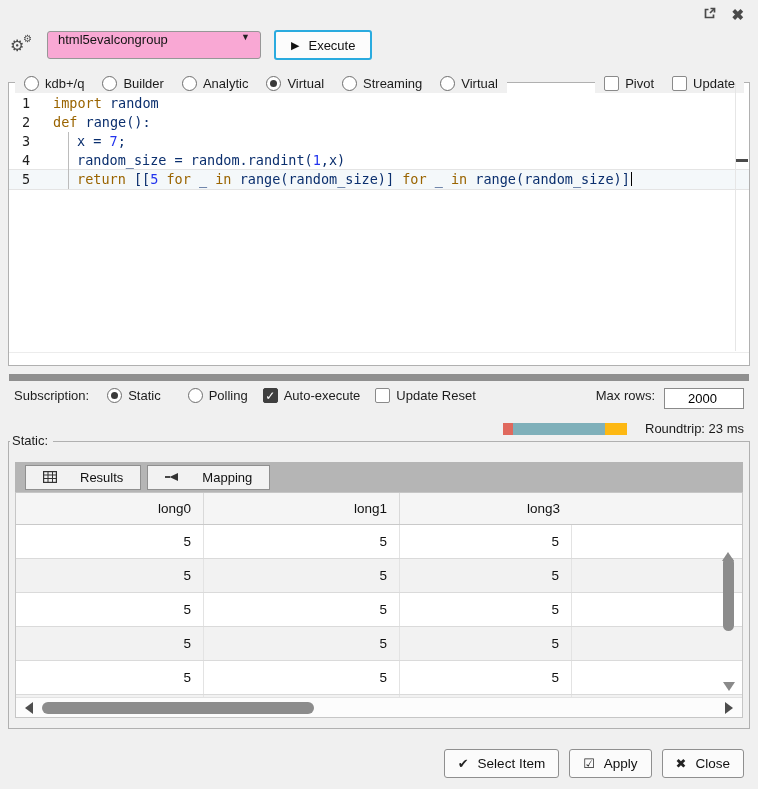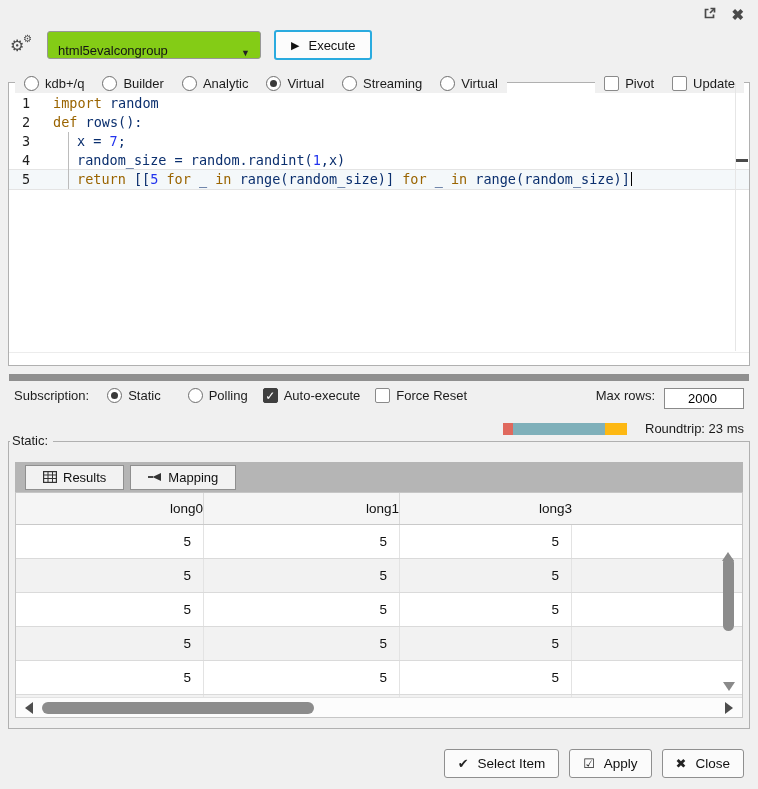--- a/index.html
+++ b/index.html
@@ -15,22 +15,22 @@
   
   .titlebar { height: 26px; position: relative; }
   .win-icons { position: absolute; top: 7px; right: 14px; display: flex; gap: 15px; align-items: center; color: #4a4a4a; }
   .win-icons .close-x { font-size: 15px; font-weight: bold; line-height: 14px; cursor: default; }
   
   .toolbar { display: flex; align-items: center; margin: 4px 10px 0; gap: 13px; height: 30px; }
   .gears { position: relative; width: 24px; height: 22px; color: #4a4a4a; }
   .gears .g1 { font-size: 16px; position: absolute; left: 0; top: 2px; }
   .gears .g2 { font-size: 10px; position: absolute; left: 13px; top: -1px; }
   .conn-select {
-    width: 214px; height: 28px; background: #84cc16; border: 1px solid #979797;
-    border-radius: 3px; display: flex; align-items: flex-end; justify-content: space-between;
+    width: 214px; height: 28px; background: #f9a8d4; border: 1px solid #979797;
+    border-radius: 3px; display: flex; align-items: flex-start; justify-content: space-between;
     padding: 0 10px; color: #141414;
   }
   .conn-select .caret { font-size: 9px; color: #222; }
   .execute-btn {
     height: 30px; border: 2px solid var(--accent); border-radius: 3px; background: #fcfcfc;
     display: flex; align-items: center; gap: 9px; padding: 0 15px; font-size: 13px; color: #111;
     font-family: "Liberation Sans", sans-serif;
   }
   .execute-btn .play { font-size: 11px; color: #111; }
   
@@ -79,28 +79,28 @@
   .statusrow { display: flex; align-items: center; justify-content: flex-end; margin: 12px 14px 0; gap: 18px; height: 13px; }
   .progress { display: flex; height: 12px; }
   .progress div { height: 100%; }
   .roundtrip { color: #1a1a1a; }
   
   .results-group { margin: 6px 8px 0; height: 288px; background: #f0f0f0; }
   .results-legend { position: absolute; top: -9px; left: 1px; background: #f0f0f0; padding: 0 5px 0 2px; }
   .tabstrip { margin: 20px 6px 0; height: 30px; background: #b5b5b5; display: flex; align-items: center; gap: 6px; padding-left: 10px; }
   .tab {
     height: 25px; background: #f2f2f2; border: 1px solid #8f8f8f; display: flex; align-items: center;
-    gap: 6px; padding: 0 17px; font-size: 13px; color: #111; font-family: "Liberation Sans", sans-serif;
+    gap: 23px; padding: 0 17px; font-size: 13px; color: #111; font-family: "Liberation Sans", sans-serif;
   }
   .tab-icon { display: flex; align-items: center; }
   
   .table-wrap { position: absolute; left: 6px; right: 6px; top: 50px; height: 226px; background: #fff; border: 1px solid #c6c6c6; overflow: hidden; }
   .thead, .trow { display: grid; grid-template-columns: 188px 196px 172px 1fr; }
   .thead { height: 32px; background: #f5f5f5; border-bottom: 1px solid #c9c9c9; }
-  .th { display: flex; align-items: center; justify-content: flex-end; font-size: 13.5px; border-right: 1px solid #d9d9d9; color: #111; }
+  .th { display: flex; align-items: center; justify-content: flex-end; padding-right: 12px; font-size: 13.5px; border-right: 1px solid #d9d9d9; color: #111; }
   .th.last { border-right: none; }
   .trow { height: 34px; border-bottom: 1px solid #dadada; background: #fff; }
   .trow:nth-child(even) { background: #f2f2f2; }
   .td { display: flex; align-items: center; justify-content: flex-end; padding-right: 12px; font-size: 13.5px; border-right: 1px solid #e3e3e3; color: #111; }
   .td.last { border-right: none; }
   
   .vscroll { position: absolute; top: 44px; right: 7px; bottom: 26px; width: 13px; }
   .tri-up { width: 0; height: 0; border-left: 6px solid transparent; border-right: 6px solid transparent; border-bottom: 9px solid #8a8a8a; margin: 0 auto; }
   .tri-down { width: 0; height: 0; border-left: 6px solid transparent; border-right: 6px solid transparent; border-top: 9px solid #8a8a8a; margin: 0 auto; position: absolute; bottom: 0; left: 0; right: 0; }
   .v-thumb { position: absolute; top: 20px; left: 1px; width: 11px; height: 74px; background: #8c8c8c; border-radius: 6px; }
@@ -187,21 +187,21 @@
     </div>
     <div class="legend-end-pad"></div>
   </div>
   <div class="code-area" id="code-lines">
       <div class="code-line">
         <span class="lnum">1</span>
         <span class="lcontent"><span class="seg-kw">import</span><span class="seg-id"> random</span></span>
       </div>
       <div class="code-line">
         <span class="lnum">2</span>
-        <span class="lcontent"><span class="seg-kw">def</span><span class="seg-id"> rows():</span></span>
+        <span class="lcontent"><span class="seg-kw">def</span><span class="seg-id"> range():</span></span>
       </div>
       <div class="code-line">
         <span class="lnum">3</span>
         <span class="lcontent"><span class="indent"></span><span class="seg-id">x = </span><span class="seg-num">7</span><span class="seg-id">;</span></span>
       </div>
       <div class="code-line">
         <span class="lnum">4</span>
         <span class="lcontent"><span class="indent"></span><span class="seg-id">random_size = random.randint(</span><span class="seg-num">1</span><span class="seg-id">,x)</span></span>
       </div>
       <div class="code-line current">
@@ -227,21 +227,21 @@
         <span class="radio"></span>
         <span>Polling</span>
       </div>
     </div>
   <div class="sub-item">
     <span class="checkbox checked"></span>
     <span>Auto-execute</span>
   </div>
   <div class="sub-item">
     <span class="checkbox"></span>
-    <span>Force Reset</span>
+    <span>Update Reset</span>
   </div>
   <div class="spacer"></div>
   <span>Max rows:</span>
   <input class="maxrows-input" value="2000" style="">
 </div>
 
 <div class="statusrow">
   <div class="progress" id="progress-bar">
       <div style="width: 10px; background: rgb(224, 105, 94);"></div>
       <div style="width: 92px; background: rgb(127, 176, 186);"></div>

